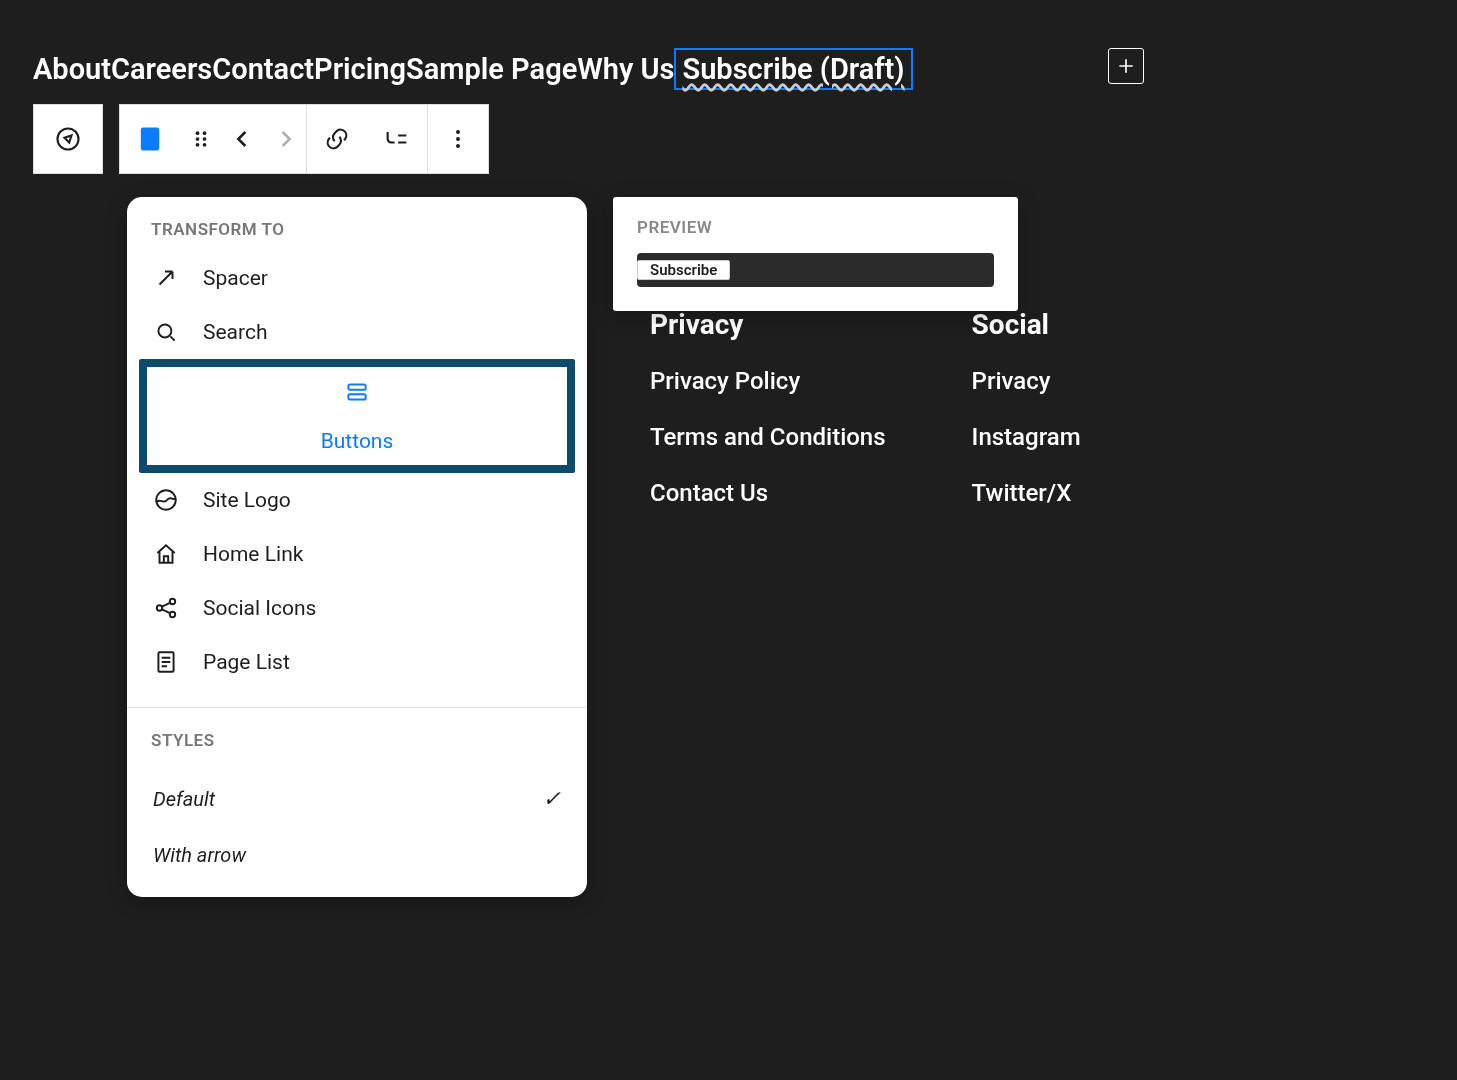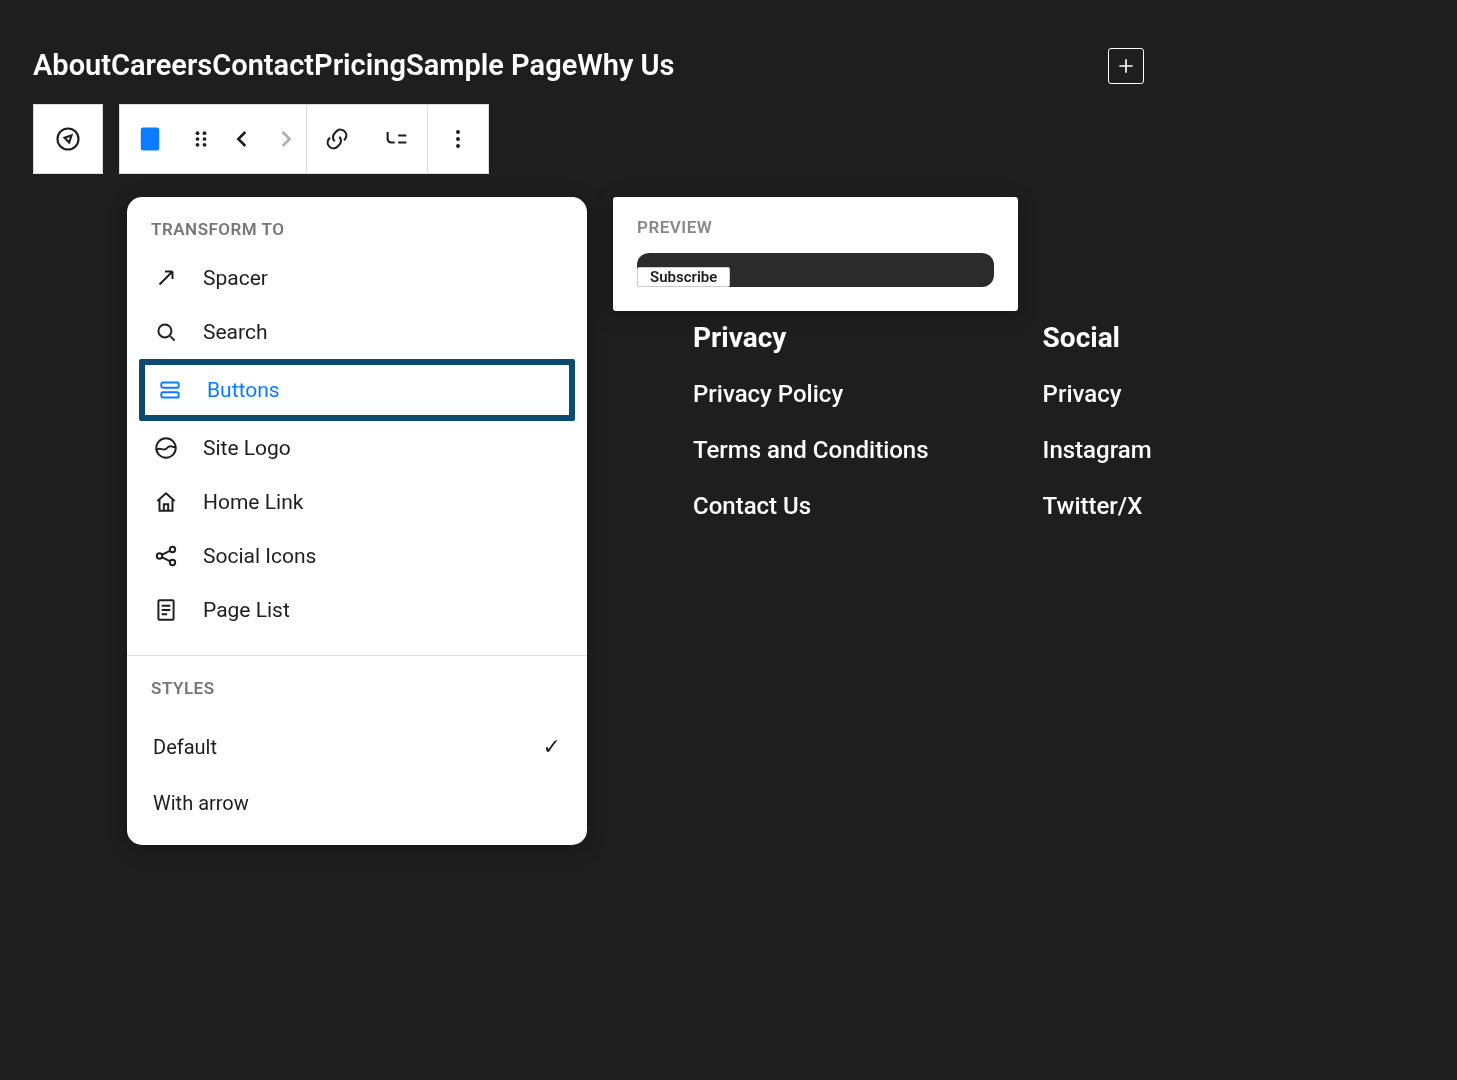--- a/index.html
+++ b/index.html
@@ -97,28 +97,29 @@
   .transform-item {
     display:flex; align-items:center;
     gap:24px;
     padding:14px 14px;
     font-size:21px;
     color:#1e1e1e;
     cursor:pointer;
     border-radius:2px;
   }
   .transform-item.active {
-    border:6px solid #0c4a6e;
+    border:8px solid #0c4a6e;
     color:#0a7cff;
     padding:12px 12px;
+    flex-direction:column;
   }
   .transform-item .icon { width:26px; height:26px; display:flex;align-items:center;justify-content:center; flex-shrink:0;}
   .transform-item.active .icon svg { stroke:#0a7cff; }
   .divider { height:1px; background:#ddd; margin:6px 0 0; }
-  .styles-list { padding:8px 0 14px; }
+  .styles-list { padding:8px 0 14px;font-style:italic; }
   .style-item {
     display:flex;justify-content:space-between;align-items:center;
     padding:16px 26px;
     font-size:20px;
     color:#1e1e1e;
     cursor:pointer;
   }
   
   .preview-pop {
     position:absolute;
@@ -129,41 +130,40 @@
     border-radius:3px;
     padding:20px 24px 24px;
   }
   .preview-heading {
     color:#888; font-size:17px; font-weight:600; letter-spacing:.5px;
     margin-bottom:16px;
   }
   .preview-row {
     background:#2b2b2b;
     height:34px;
-    display:flex;align-items:flex-end;
-    border-radius:12px;
+    display:flex;align-items:center;
+    border-radius:4px;
   }
   .preview-chip {
     background:#fff;
     color:#1e1e1e;
     border:1px solid #ccc;
     border-radius:2px;
     padding:0 12px;
     font-size:15px;
     font-weight:600;
     display:flex;align-items:center;
     margin:0;
   }
   
   .footer-cols {
     position:absolute;
-    top:321px; left:650px;
-    display:flex; gap:114px;
+    top:308px; left:650px;
+    display:flex; gap:86px;
     color:#fff;
-    margin-left:43px;
   }
   .footer-col h3 { font-size:28px; font-weight:700; margin-bottom:26px; }
   .footer-col a { display:block; font-size:24px; font-weight:500; margin-bottom:28px; color:#fff; text-decoration:none; cursor:pointer;}
   .check { font-size:22px; }
 </style>
 </head>
 <body>
 
 <div class="footer-cols">
   <div class="footer-col">
@@ -180,20 +180,21 @@
   </div>
 </div>
 
 <div class="nav">
   <span class="nav-item">About</span>
   <span class="nav-item">Careers</span>
   <span class="nav-item">Contact</span>
   <span class="nav-item">Pricing</span>
   <span class="nav-item">Sample Page</span>
   <span class="nav-item">Why Us</span>
+  <span class="nav-item selected">Subscribe (Draft)</span>
 </div>
 <div class="add-btn">
   <svg width="20" height="20" viewBox="0 0 24 24" fill="none" stroke="#fff" stroke-width="2">
       <path d="M12 4v16M4 12h16"></path>
     </svg>
 </div>
 
 <div class="tool-single">
   <svg width="28" height="28" viewBox="0 0 24 24" fill="none" stroke="#1e1e1e" stroke-width="1.8">
       <circle cx="12" cy="12" r="9"></circle>

